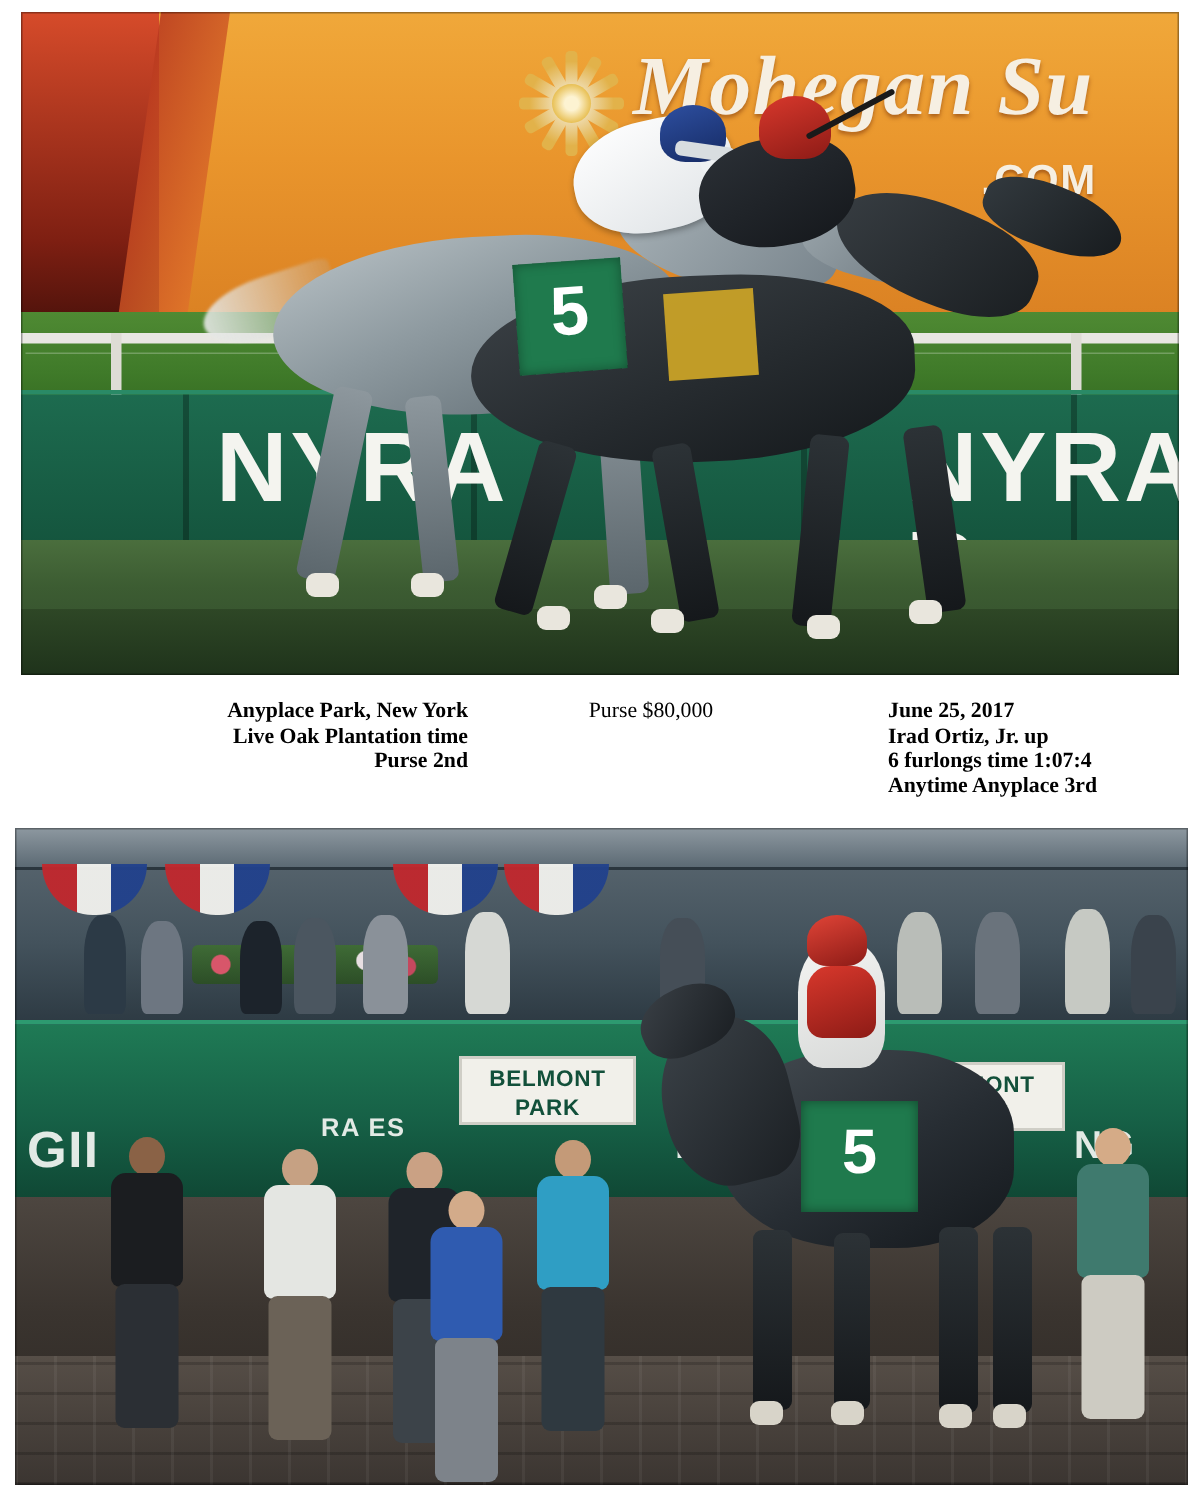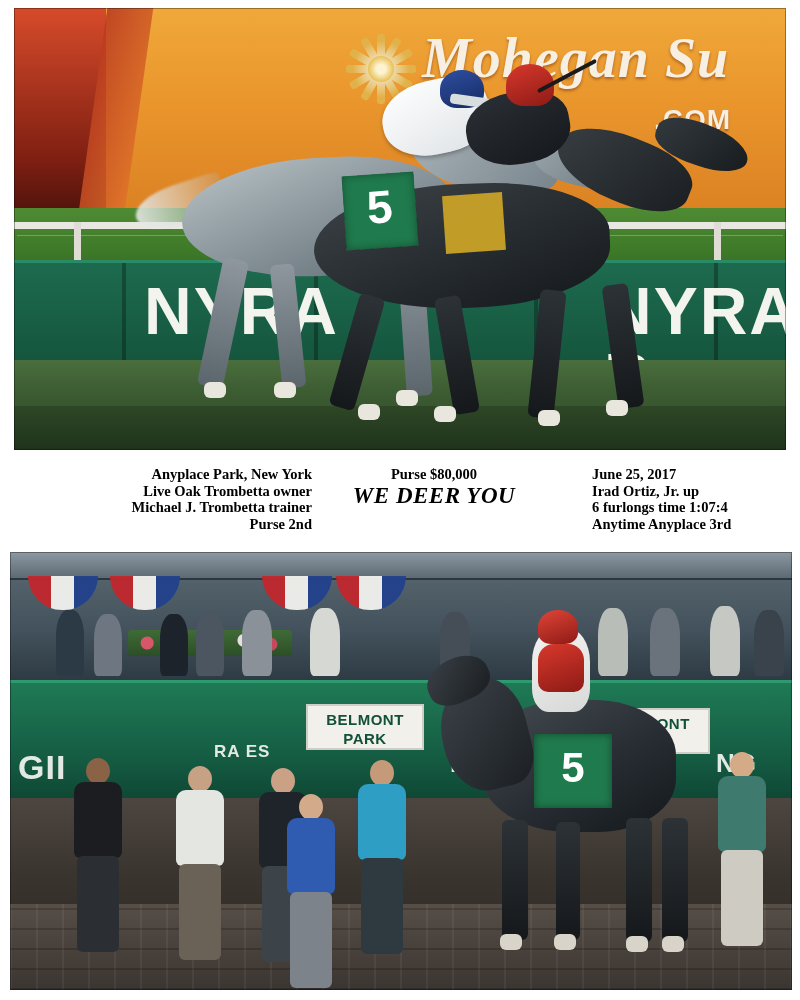--- a/index.html
+++ b/index.html
@@ -338,21 +338,21 @@
   }
   .cap-center {
     position: absolute;
     left: 310px;
     top: 4px;
     width: 220px;
     text-align: center;
   }
   .cap-purse {
     font-size: 14.5px;
-    font-weight: bold;
+    font-weight: normal;
     line-height: 17px;
   }
   .cap-horse {
     font-size: 23px;
     font-weight: bold;
     font-style: italic;
     letter-spacing: .5px;
     line-height: 26px;
     white-space: nowrap;
   }
@@ -619,28 +619,26 @@
     <div class="jockey-dark"></div>
     <div class="helmet-red"></div>
     <div class="whip"></div>
 
     <div class="photo-border"></div>
   </div>
 
   <div class="caption">
     <div class="cap-left">
       <div>Anyplace Park, New York</div>
-      <div>Live Oak Trombetta owner</div>
-      <div>Michael J. Trombetta trainer</div>
+      <div>Live Oak Plantation time</div>
       <div>Purse 2nd</div>
     </div>
 
     <div class="cap-center">
       <div class="cap-purse">Purse $80,000</div>
-      <div class="cap-horse">WE DEER YOU</div>
     </div>
 
     <div class="cap-right">
       <div>June 25, 2017</div>
       <div>Irad Ortiz, Jr. up</div>
       <div>6 furlongs time 1:07:4</div>
       <div>Anytime Anyplace 3rd</div>
     </div>
   </div>
 

